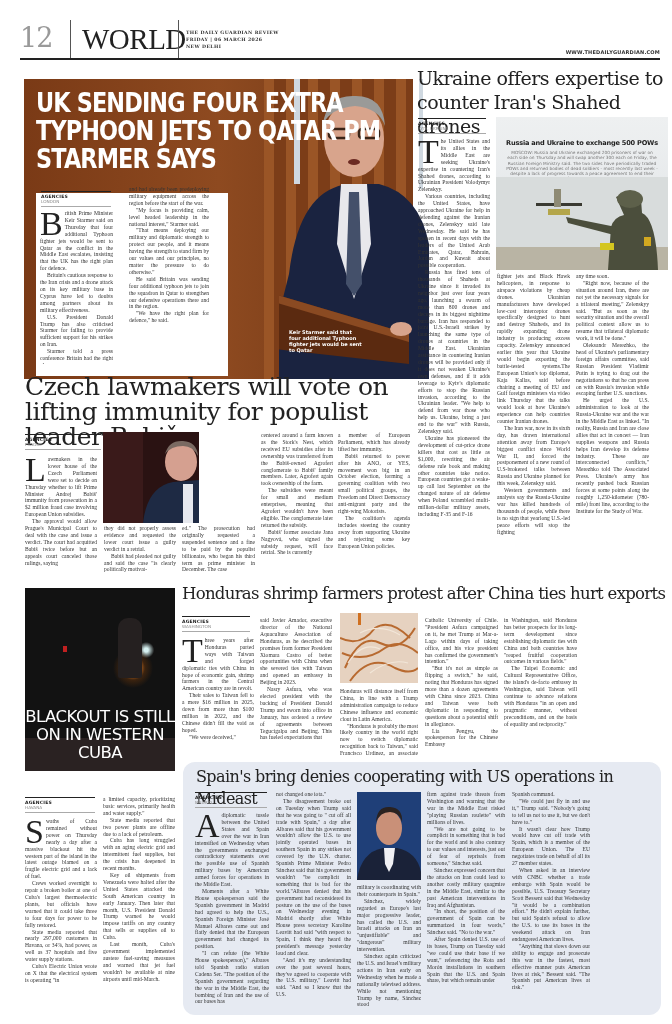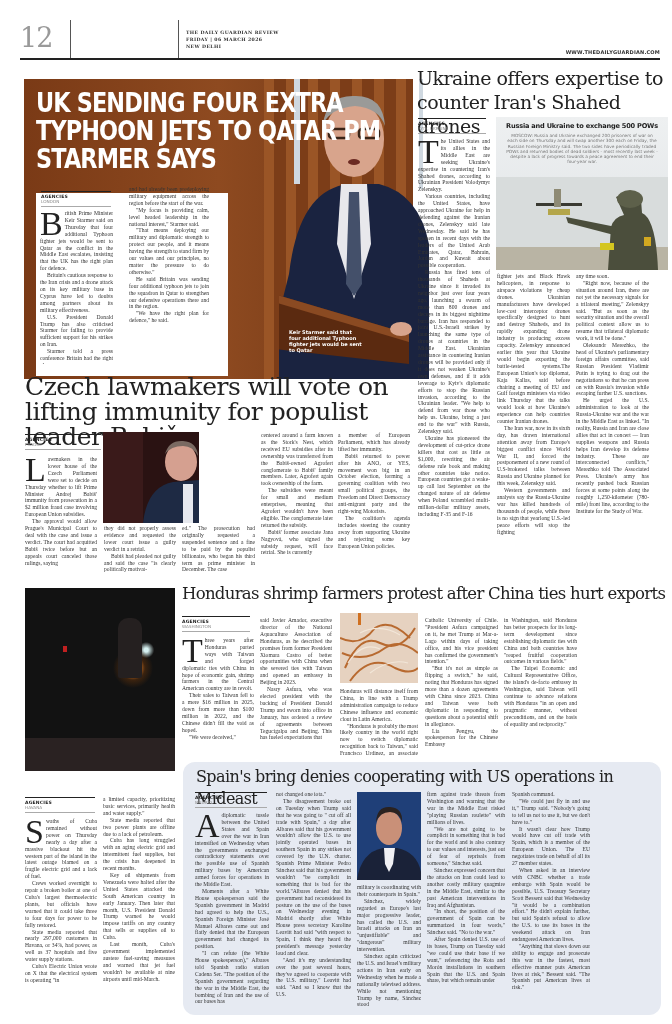--- a/index.html
+++ b/index.html
@@ -14,20 +14,21 @@
 .byline .l{font-family:"DejaVu Sans",sans-serif;font-size:4.2px;color:#888;display:block;border-bottom:.8px solid #aaa;padding-bottom:2px}
 .hl{position:absolute;font-family:"DejaVu Serif",serif;color:#222;letter-spacing:-.5px}
 .caption{position:absolute;font-family:"DejaVu Sans",sans-serif;font-size:5px;line-height:6px;color:#fff;font-weight:bold}
 </style>
 </head>
 <body>
 
 <div class="abs" style="left:20px;top:18px;width:640px;height:42px;border-bottom:2.5px solid #222">
   <span class="abs" style="left:0;top:4px;font-family:'DejaVu Serif',serif;font-size:27px;font-weight:normal;color:#999;letter-spacing:-1px">12</span>
   <div class="abs" style="left:50px;top:2px;width:1px;height:38px;background:#555"></div>
+  <span class="abs" style="left:62px;top:5px;font-family:'Liberation Serif',serif;font-size:29px;color:#222;letter-spacing:-.5px">WORLD</span>
   <div class="abs" style="left:158px;top:2px;width:1px;height:38px;background:#555"></div>
   <div class="abs" style="left:166px;top:12px;font-family:'DejaVu Serif',serif;font-size:4.6px;line-height:6.8px;color:#333;font-weight:bold;letter-spacing:.4px">
     <div>THE DAILY GUARDIAN REVIEW</div>
     <div>FRIDAY | 06 MARCH 2026</div>
     <div>NEW DELHI</div>
   </div>
   <span class="abs" style="right:0;top:31px;font-family:'DejaVu Sans',sans-serif;font-size:5px;color:#333;font-weight:bold;letter-spacing:.2px">WWW.THEDAILYGUARDIAN.COM</span>
 </div>
 
 <div class="abs" style="left:24px;top:79px;width:389px;height:300px;background:linear-gradient(90deg,#7a3a16 0%,#8e4a20 50%,#6d3514 100%)">
@@ -73,21 +74,21 @@
   <p>He said Britain was sending four additional typhoon jets to join the squadron in Qatar to strengthen our defensive operations there and in the region.</p>
   <p>"We have the right plan for defence," he said.</p>
 </div>
 
 <div class="hl" style="left:417px;top:66px;width:250px;font-size:19px;line-height:24px">Ukraine offers expertise to counter Iran's Shahed drones</div>
 <div class="byline" style="left:418px;top:118px;width:68px">
   <span class="a">AGENCIES</span>
   <span class="l">KYIV, UKRAINE</span>
 </div>
 <div class="abs" style="left:496px;top:117px;width:172px;height:153px;background:linear-gradient(#eef0f1,#dfe3e6)">
-  <div style="font-family:'DejaVu Sans',sans-serif;font-weight:bold;font-size:6.6px;text-align:center;margin-top:5px;color:#222;letter-spacing:-.2px">Russia and Ukraine to exchange 500 POWs</div>
+  <div style="font-family:'DejaVu Sans',sans-serif;font-weight:bold;font-size:6.6px;text-align:center;margin-top:22px;color:#222;letter-spacing:-.2px">Russia and Ukraine to exchange 500 POWs</div>
   <div style="font-family:'DejaVu Sans',sans-serif;font-size:4.3px;line-height:5.3px;text-align:center;color:#777;padding:3px 10px 0">MOSCOW: Russia and Ukraine exchanged 200 prisoners of war on each side on Thursday and will swap another 300 each on Friday, the Russian Foreign Ministry said. The two sides have periodically traded POWs and returned bodies of dead soldiers - most recently last week - despite a lack of progress towards a peace agreement to end their four-year war.</div>
   <svg class="abs" style="left:0;top:60px" width="172" height="93" viewBox="0 0 172 93">
     <rect x="0" y="0" width="172" height="93" fill="#d8dcdc"></rect>
     <rect x="0" y="70" width="172" height="23" fill="#b9b4a4"></rect>
     <path d="M120 20 Q135 12 145 22 L146 36 Q160 42 162 93 L112 93 L115 50 Q118 40 128 38 Z" fill="#4b4e3c"></path>
     <ellipse cx="134" cy="22" rx="13" ry="9" fill="#5d604a"></ellipse>
     <rect x="148" y="60" width="7" height="9" fill="#d2a820"></rect>
     <path d="M120 50 L70 40 L72 46 L118 58 Z" fill="#4b4e3c"></path>
     <rect x="52" y="32" width="22" height="6" fill="#b4a64a"></rect>
     <rect x="40" y="26" width="46" height="3" fill="#3a3a32"></rect>
@@ -149,20 +150,21 @@
   <p>Babiš returned to power after his ANO, or YES, movement won big in an October election, forming a governing coalition with two small political groups, the Freedom and Direct Democracy anti-migrant party and the right-wing Motorists.</p>
   <p>The coalition's agenda includes steering the country away from supporting Ukraine and rejecting some key European Union policies.</p>
 </div>
 
 <div class="abs" style="left:25px;top:588px;width:150px;height:183px;background:#121212;overflow:hidden">
   <div class="abs" style="left:30px;top:50px;width:120px;height:30px;background:radial-gradient(circle at 76% 40%,#d6f0f0 0 2px,transparent 8px)"></div>
   <div class="abs" style="left:88px;top:60px;width:40px;height:40px;border-radius:50%;background:radial-gradient(circle,#ffe8b0 0 3px,#d07020 6px,rgba(120,60,10,.4) 12px,transparent 20px)"></div>
   <div class="abs" style="left:93px;top:30px;width:24px;height:60px;background:#252020;border-radius:10px 10px 2px 2px"></div>
   <div class="abs" style="left:38px;top:58px;width:4px;height:6px;background:#c02020"></div>
   <div class="abs" style="left:0;top:150px;width:150px;height:33px;background:#2a2222"></div>
+  <div class="abs" style="left:0;top:120px;width:150px;text-align:center;font-family:'DejaVu Sans',sans-serif;font-size:16.5px;line-height:18px;color:#fff;letter-spacing:-.5px">BLACKOUT IS STILL ON IN WESTERN CUBA</div>
 </div>
 <div class="byline" style="left:25px;top:797px;width:70px">
   <span class="a">AGENCIES</span>
   <span class="l">HAVANA</span>
 </div>
 <div class="col" style="left:25px;top:818px;width:72px;height:200px">
   <span class="drop">S</span>
   <p class="first">waths of Cuba remained without power on Thursday nearly a day after a massive blackout hit the western part of the island in the latest outage blamed on a fragile electric grid and a lack of fuel.</p>
   <p>Crews worked overnight to repair a broken boiler at one of Cuba's largest thermoelectric plants, but officials have warned that it could take three to four days for power to be fully restored.</p>
   <p>State media reported that nearly 297,000 customers in Havana, or 34%, had power, as well as 37 hospitals and five water supply stations.</p>

